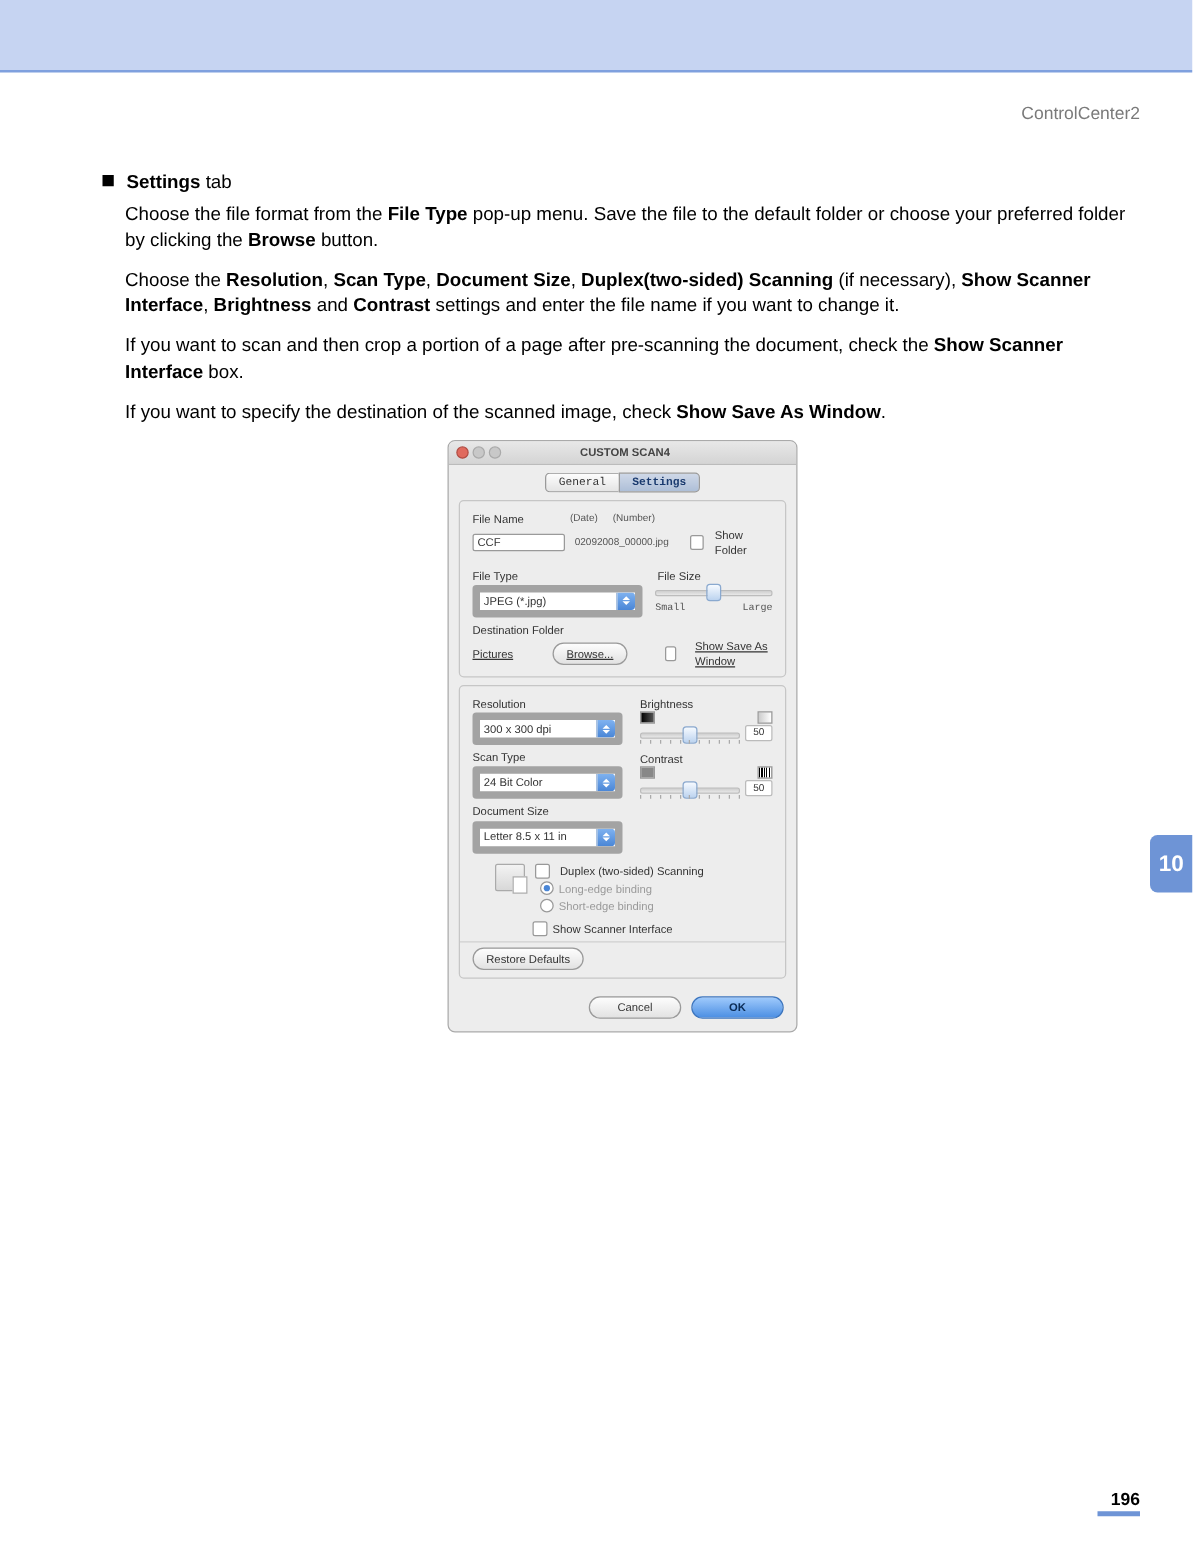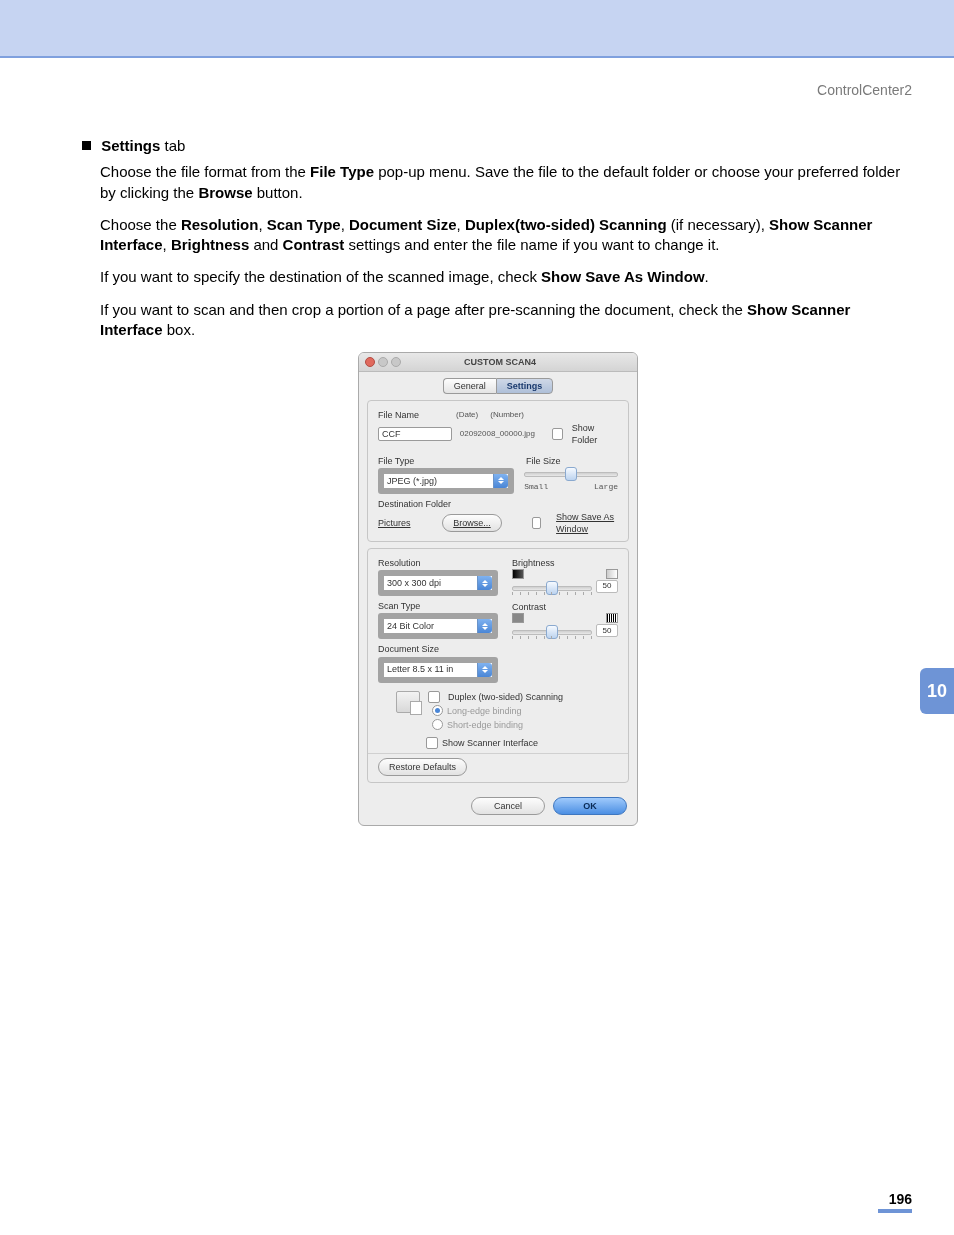--- a/index.html
+++ b/index.html
@@ -104,20 +104,21 @@
   .tl-dots { display: flex; gap: 3px; padding-left: 6px; }
   .tl-dot { width: 8px; height: 8px; border-radius: 50%; background: #c8c8c8; border: 1px solid #aaa; }
   .tl-dot.red { background: #e06a5e; border-color: #b24d44; }
   .tl-title { flex: 1; text-align: center; font-weight: 600; color: #444; }
 
   .tabs {
     display: flex;
     justify-content: center;
     gap: 0;
     padding: 6px 0 2px 0;
+    font-family: Liberation Mono, monospace;
   }
   .tab {
     border: 1px solid #9a9a9a;
     background: linear-gradient(#fdfdfd,#e4e4e4);
     padding: 1px 10px;
     font-size: 9px;
     color: #333;
   }
   .tab.left { border-radius: 4px 0 0 4px; border-right: none; }
   .tab.right { border-radius: 0 4px 4px 0; }
@@ -290,25 +291,25 @@
 
   <div class="para">
     <span>Choose the file format from the </span><b>File Type</b><span> pop-up menu. Save the file to the default folder or choose your preferred folder by clicking the </span><b>Browse</b><span> button.</span>
   </div>
 
   <div class="para">
     <span>Choose the </span><b>Resolution</b><span>, </span><b>Scan Type</b><span>, </span><b>Document Size</b><span>, </span><b>Duplex(two-sided) Scanning</b><span> (if necessary), </span><b>Show Scanner Interface</b><span>, </span><b>Brightness</b><span> and </span><b>Contrast</b><span> settings and enter the file name if you want to change it.</span>
   </div>
 
   <div class="para">
+    <span>If you want to scan and then crop a portion of a page after pre-scanning the document, check the </span><b>Show Scanner Interface</b><span> box.</span>
+  </div>
+
+  <div class="para">
     <span>If you want to specify the destination of the scanned image, check </span><b>Show Save As Window</b><span>.</span>
-  </div>
-
-  <div class="para">
-    <span>If you want to scan and then crop a portion of a page after pre-scanning the document, check the </span><b>Show Scanner Interface</b><span> box.</span>
   </div>
 
   <div class="dialog-wrap">
     <div class="dialog">
 
       <div class="titlebar">
         <div class="tl-dots">
           <span class="tl-dot red"></span>
           <span class="tl-dot"></span>
           <span class="tl-dot"></span>

